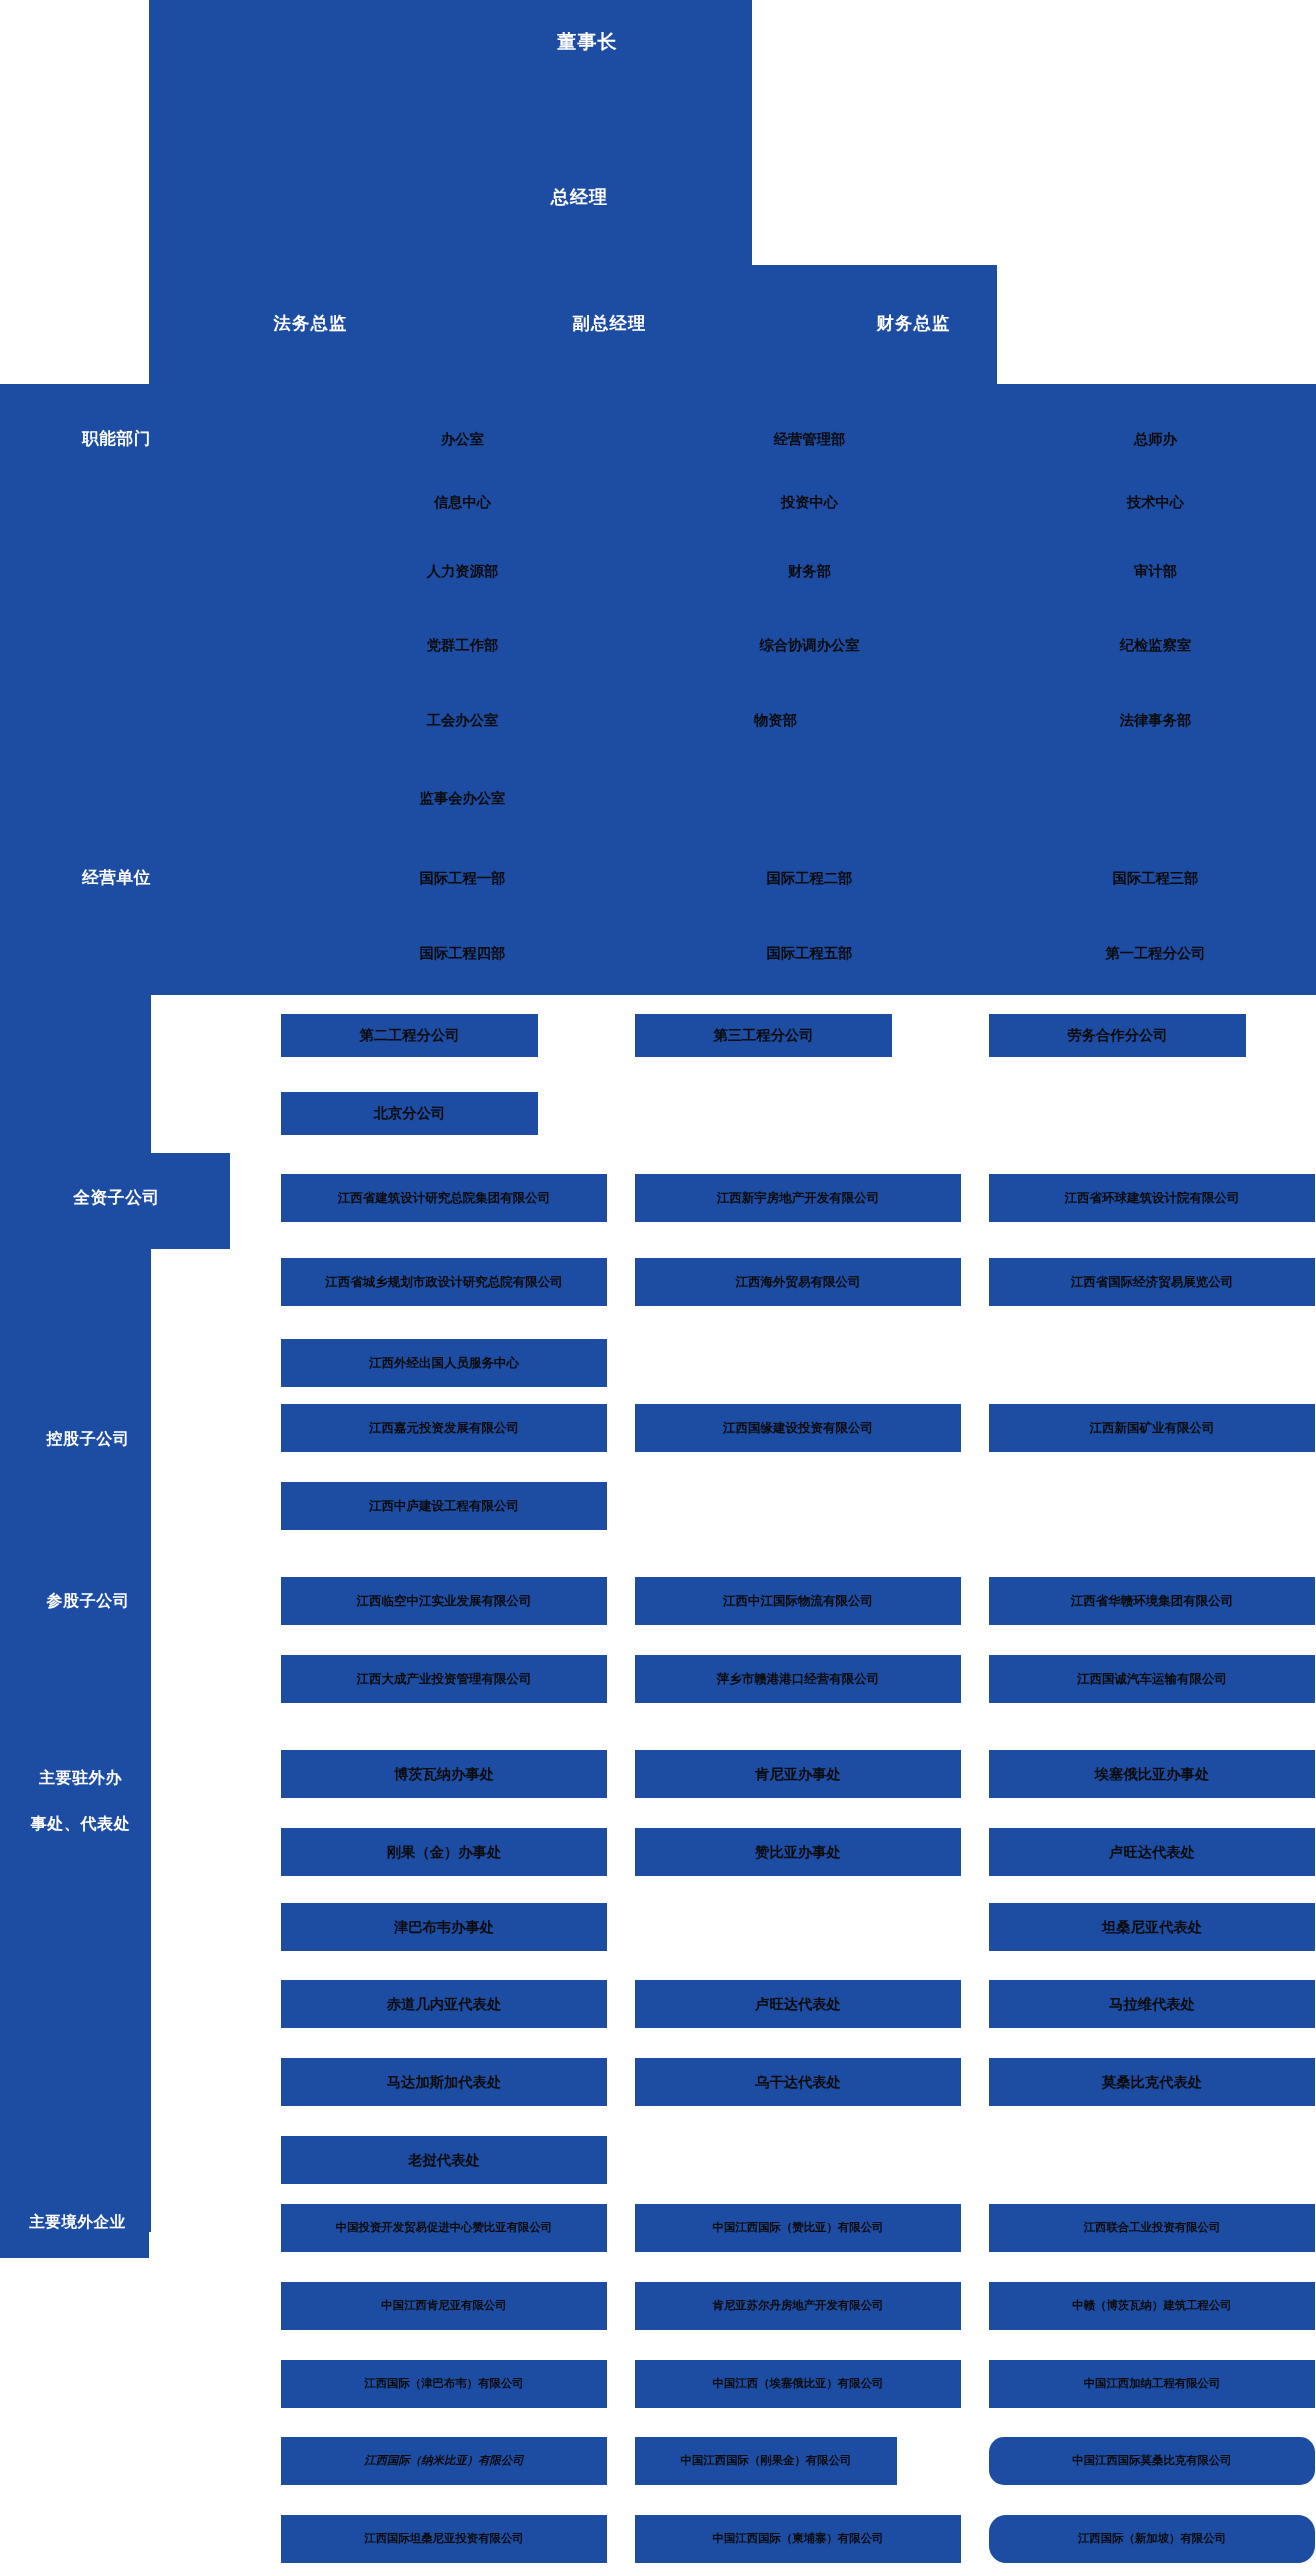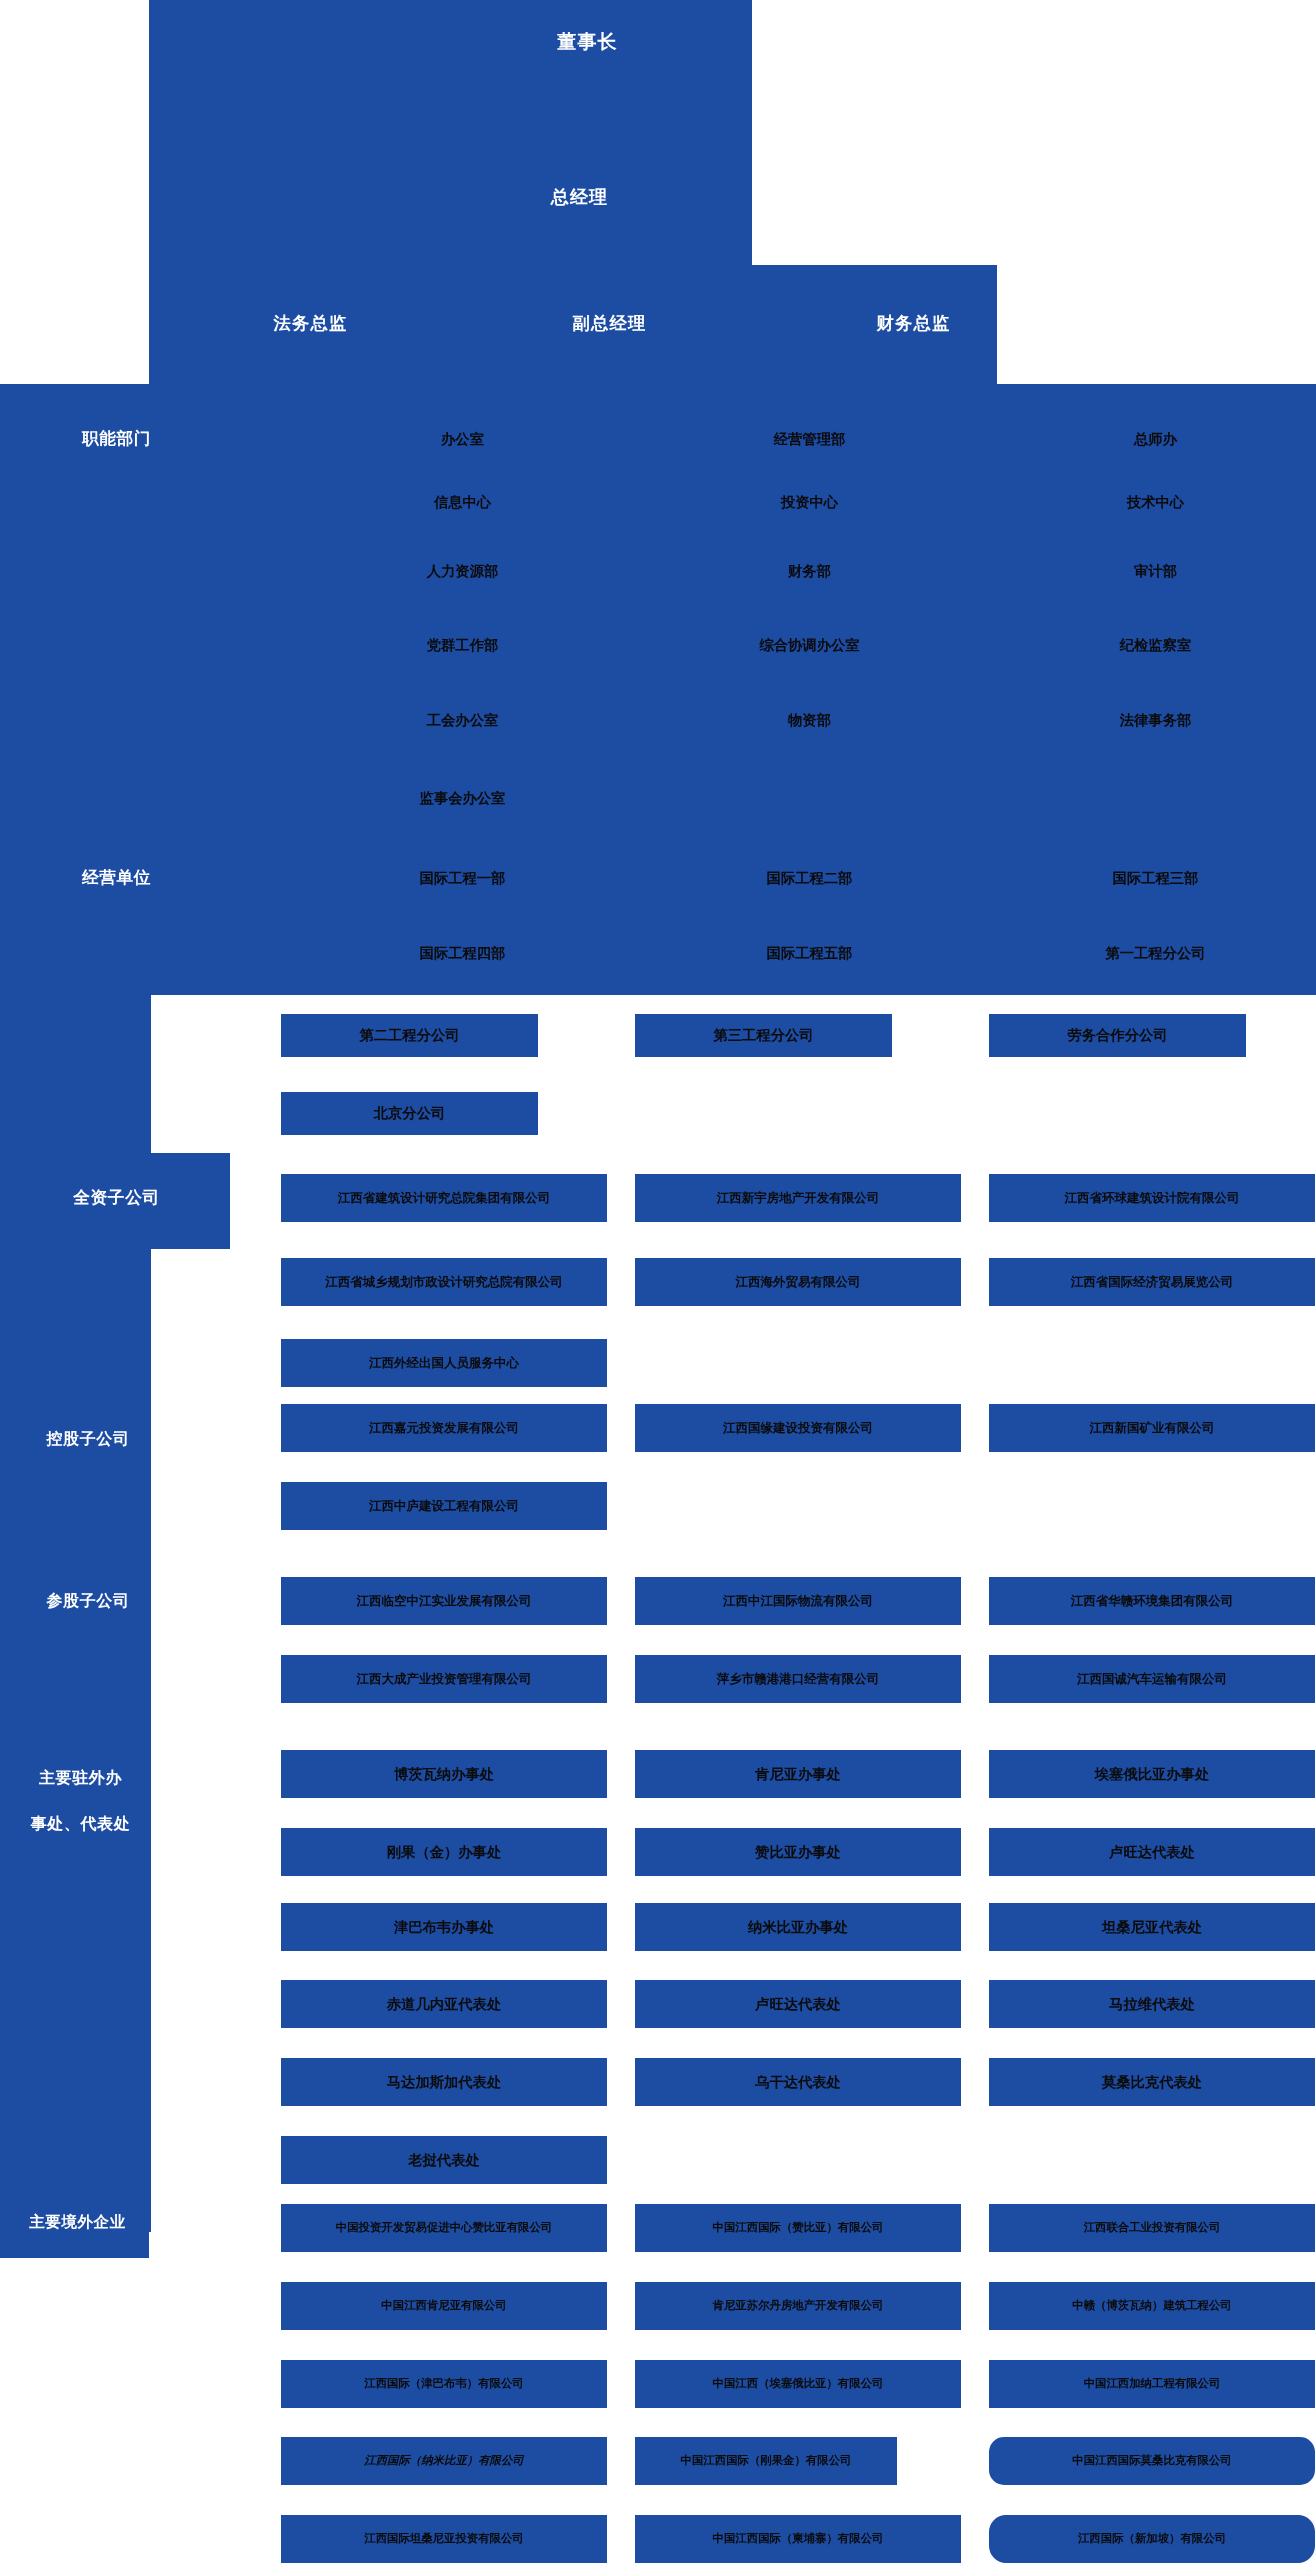--- a/index.html
+++ b/index.html
@@ -80,21 +80,21 @@
 
   <div class="node on-blue t-md" style="left:355px;top:553px;width:215px;height:36px;">人力资源部</div>
   <div class="node on-blue t-md" style="left:702px;top:553px;width:215px;height:36px;">财务部</div>
   <div class="node on-blue t-md" style="left:1048px;top:553px;width:215px;height:36px;">审计部</div>
 
   <div class="node on-blue t-md" style="left:355px;top:627px;width:215px;height:36px;">党群工作部</div>
   <div class="node on-blue t-md" style="left:690px;top:627px;width:239px;height:36px;">综合协调办公室</div>
   <div class="node on-blue t-md" style="left:1048px;top:627px;width:215px;height:36px;">纪检监察室</div>
 
   <div class="node on-blue t-md" style="left:355px;top:702px;width:215px;height:36px;text-align:center;">工会办公室</div>
-  <div class="node on-blue t-md" style="left:702px;top:702px;width:215px;height:36px;">物资部</div>
+  <div class="node on-blue t-md" style="left:668px;top:702px;width:215px;height:36px;">物资部</div>
   <div class="node on-blue t-md" style="left:1048px;top:702px;width:215px;height:36px;">法律事务部</div>
 
   <div class="node on-blue t-md" style="left:355px;top:780px;width:215px;height:36px;">监事会办公室</div>
 
   <div class="row-label" style="left:36px;top:860px;width:161px;height:36px;font-size:16.7px;">经营单位</div>
 
   <div class="node on-blue t-md" style="left:355px;top:860px;width:215px;height:36px;">国际工程一部</div>
   <div class="node on-blue t-md" style="left:702px;top:860px;width:215px;height:36px;">国际工程二部</div>
   <div class="node on-blue t-md" style="left:1048px;top:860px;width:215px;height:36px;">国际工程三部</div>
 
@@ -149,21 +149,20 @@
 
   <div class="node boxed t-md" style="left:281px;top:1750px;width:326px;height:48px;">博茨瓦纳办事处</div>
   <div class="node boxed t-md" style="left:635px;top:1750px;width:326px;height:48px;">肯尼亚办事处</div>
   <div class="node boxed t-md" style="left:989px;top:1750px;width:326px;height:48px;">埃塞俄比亚办事处</div>
 
   <div class="node boxed t-md" style="left:281px;top:1828px;width:326px;height:48px;">刚果（金）办事处</div>
   <div class="node boxed t-md" style="left:635px;top:1828px;width:326px;height:48px;">赞比亚办事处</div>
   <div class="node boxed t-md" style="left:989px;top:1828px;width:326px;height:48px;">卢旺达代表处</div>
 
   <div class="node boxed t-md" style="left:281px;top:1903px;width:326px;height:48px;">津巴布韦办事处</div>
-  <div class="node boxed t-md" style="left:635px;top:1903px;width:326px;height:48px;">纳米比亚办事处</div>
   <div class="node boxed t-md" style="left:989px;top:1903px;width:326px;height:48px;">坦桑尼亚代表处</div>
 
   <div class="node boxed t-md" style="left:281px;top:1980px;width:326px;height:48px;">赤道几内亚代表处</div>
   <div class="node boxed t-md" style="left:635px;top:1980px;width:326px;height:48px;">卢旺达代表处</div>
   <div class="node boxed t-md" style="left:989px;top:1980px;width:326px;height:48px;">马拉维代表处</div>
 
   <div class="node boxed t-md" style="left:281px;top:2058px;width:326px;height:48px;">马达加斯加代表处</div>
   <div class="node boxed t-md" style="left:635px;top:2058px;width:326px;height:48px;">乌干达代表处</div>
   <div class="node boxed t-md" style="left:989px;top:2058px;width:326px;height:48px;">莫桑比克代表处</div>
 

